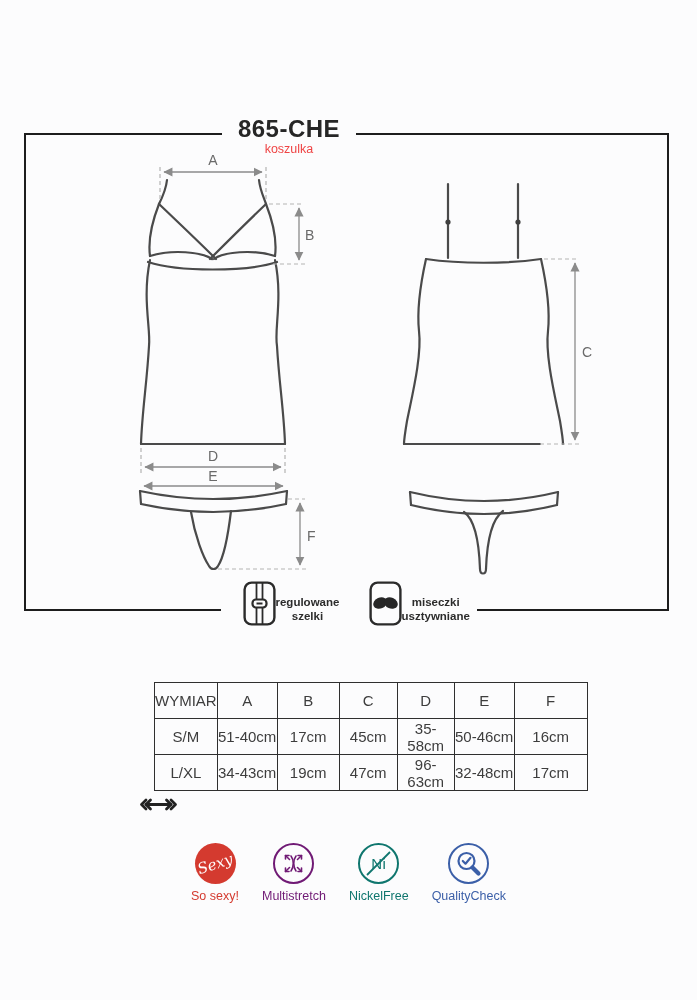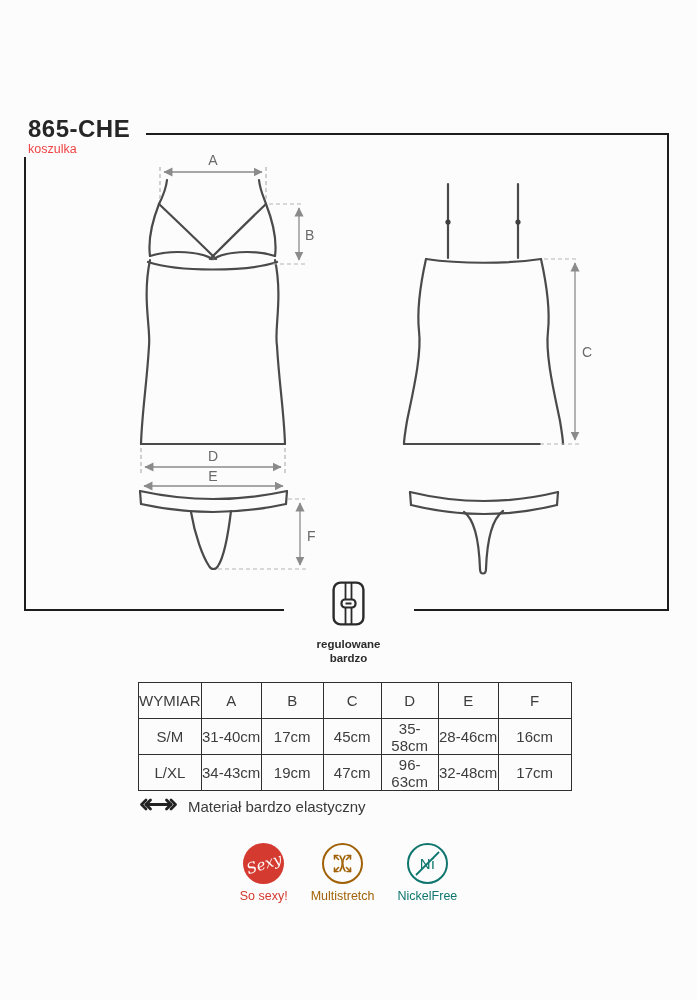--- a/index.html
+++ b/index.html
@@ -13,21 +13,21 @@
   .abs{position:absolute;}
 
   
   .frame{
     left:24px;top:133px;width:641px;height:474px;
     border:2px solid #1d1d1d;
   }
 
   
   .title-block{
-    top:116px;left:0;width:578px;pointer-events:none;margin-left:12px;
+    top:116px;left:0;width:578px;text-align:center;pointer-events:none;
   }
   .title-inner{
     display:inline-block;background:#fcfcfd;padding:0 16px;
   }
   .title{
     font-size:24px;font-weight:bold;color:#262626;letter-spacing:.5px;line-height:26px;
   }
   .subtitle{
     font-size:12.5px;color:#ef4444;line-height:15px;
   }
@@ -36,30 +36,30 @@
   .drawing{left:0;top:0;width:697px;height:1000px;pointer-events:none;}
 
   
   .features{
     top:581px;left:0;width:697px;display:flex;justify-content:center;pointer-events:none;
   }
   .features-inner{
     background:#fcfcfd;padding:0 22px;display:flex;gap:40px;
   }
   .feature{
-    display:flex;flex-direction:column;align-items:center;width:86px;
+    display:flex;flex-direction:row;align-items:center;width:86px;
   }
   .feature-label{
     margin-top:7px;font-size:11.5px;font-weight:bold;color:#2c2c2c;
     text-align:center;line-height:14px;
   }
 
   
   .size-table{
-    left:138px;top:682px;border-collapse:collapse;table-layout:fixed;padding-left:16px;
+    left:154px;top:682px;border-collapse:collapse;table-layout:fixed;padding-left:16px;
   }
   .size-table td,.size-table th{
     border:1px solid #2f2f2f;text-align:center;vertical-align:middle;
     font-size:15px;font-weight:normal;color:#3d3d3d;padding:0;
   }
   .size-table .hrow td{height:35px;}
   .size-table .drow td{height:35px;}
 
   
   .material{
@@ -196,21 +196,34 @@
         <svg width="33" height="45" viewBox="0 0 33 45">
           <rect x="1.6" y="1.6" width="29.8" height="41.8" rx="7" fill="#fcfcfd" stroke="#2b2b2b" stroke-width="2.4"></rect>
           <line x1="13.5" y1="1.6" x2="13.5" y2="43.4" stroke="#2b2b2b" stroke-width="1.8"></line>
           <line x1="19.5" y1="1.6" x2="19.5" y2="43.4" stroke="#2b2b2b" stroke-width="1.8"></line>
           <rect x="9.5" y="18.5" width="14" height="8" rx="3.5" fill="#fcfcfd" stroke="#2b2b2b" stroke-width="2.2"></rect>
           <line x1="13.5" y1="22.5" x2="19.5" y2="22.5" stroke="#2b2b2b" stroke-width="2"></line>
         </svg>
       </span>
       <div class="feature-label">
         <span>regulowane</span><br>
-        <span>bardzo</span>
+        <span>szelki</span>
+      </div>
+    </div>
+    <div class="feature">
+      <span>
+        <svg width="33" height="45" viewBox="0 0 33 45">
+          <rect x="1.6" y="1.6" width="29.8" height="41.8" rx="7" fill="#fcfcfd" stroke="#2b2b2b" stroke-width="2.4"></rect>
+          <ellipse cx="11.2" cy="22" rx="7.2" ry="5.4" transform="rotate(-24 11.2 22)" fill="#262626"></ellipse>
+          <ellipse cx="21.8" cy="22" rx="7.2" ry="5.4" transform="rotate(24 21.8 22)" fill="#262626"></ellipse>
+        </svg>
+      </span>
+      <div class="feature-label">
+        <span>miseczki</span><br>
+        <span>usztywniane</span>
       </div>
     </div>
   </div>
 </div>
 
 <table class="abs size-table">
   <colgroup>
     <col style="width:62px">
       <col style="width:60px">
       <col style="width:62px">
@@ -224,25 +237,25 @@
       <td>WYMIAR</td>
       <td>A</td>
       <td>B</td>
       <td>C</td>
       <td>D</td>
       <td>E</td>
       <td>F</td>
     </tr>
     <tr class="drow">
       <td>S/M</td>
-      <td>31-40cm</td>
+      <td>51-40cm</td>
       <td>17cm</td>
       <td>45cm</td>
       <td>35-58cm</td>
-      <td>28-46cm</td>
+      <td>50-46cm</td>
       <td>16cm</td>
     </tr>
     <tr class="drow">
       <td>L/XL</td>
       <td>34-43cm</td>
       <td>19cm</td>
       <td>47cm</td>
       <td>96-63cm</td>
       <td>32-48cm</td>
       <td>17cm</td>
@@ -255,32 +268,31 @@
     <svg width="41" height="15" viewBox="0 0 41 15">
       <g fill="none" stroke="#222" stroke-width="2.8" stroke-linecap="round" stroke-linejoin="round">
         <line x1="8" y1="7.5" x2="33" y2="7.5"></line>
         <path d="M12.5,3 L8,7.5 L12.5,12"></path>
         <path d="M8,3 L3.5,7.5 L8,12"></path>
         <path d="M28.5,3 L33,7.5 L28.5,12"></path>
         <path d="M33,3 L37.5,7.5 L33,12"></path>
       </g>
     </svg>
   </span>
-  <span class="material-text">Materiał bardzo elastyczny</span>
 </div>
 
 <div class="abs badges">
   <div class="badge" style="color: rgb(212, 58, 47);">
     <div class="badge-circle filled">
       <span class="sexy-text">Sexy</span>
     </div>
     <span class="badge-label">So sexy!</span>
   </div>
 
-  <div class="badge" style="color: #a16207;">
+  <div class="badge" style="color: #701a75;">
     <div class="badge-circle">
       <svg width="27" height="27" viewBox="0 0 27 27" fill="none" stroke="currentColor" stroke-width="1.6" stroke-linecap="round" stroke-linejoin="round">
         <path d="M11,6 C14,10 14,17 11,21"></path>
         <path d="M16,6 C13,10 13,17 16,21"></path>
         <path d="M9.5,9.5 L5.5,5.5"></path>
           <path d="M5.5,9 L5.5,5.5 L9,5.5"></path>
         <path d="M17.5,9.5 L21.5,5.5"></path>
           <path d="M18,5.5 L21.5,5.5 L21.5,9"></path>
         <path d="M9.5,17.5 L5.5,21.5"></path>
           <path d="M5.5,18 L5.5,21.5 L9,21.5"></path>
@@ -294,13 +306,23 @@
   <div class="badge" style="color: #0f766e;">
     <div class="badge-circle">
       <span class="ni-text">Ni</span>
       <svg class="slash-svg" width="37" height="37" viewBox="0 0 37 37">
         <line x1="7" y1="30" x2="30" y2="7" stroke="currentColor" stroke-width="1.8"></line>
       </svg>
     </div>
     <span class="badge-label">NickelFree</span>
   </div>
 
+  <div class="badge" style="color: rgb(59, 95, 168);">
+    <div class="badge-circle">
+      <svg width="30" height="30" viewBox="0 0 30 30" fill="none" stroke="currentColor" stroke-linecap="round" stroke-linejoin="round">
+        <circle cx="12.5" cy="12" r="8" stroke-width="2.2"></circle>
+        <path d="M8.8,12 L11.5,14.7 L16.5,8.8" stroke-width="2.2"></path>
+        <path d="M18.5,18.5 L24.5,24.5" stroke-width="4.2"></path>
+      </svg>
+    </div>
+    <span class="badge-label">QualityCheck</span>
+  </div>
 </div>
 
 </body></html>

